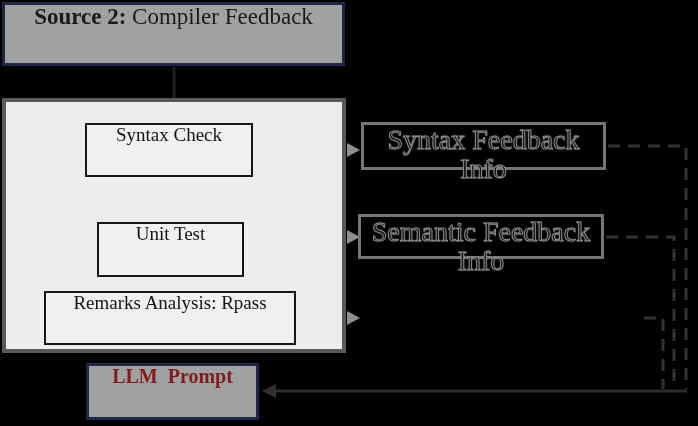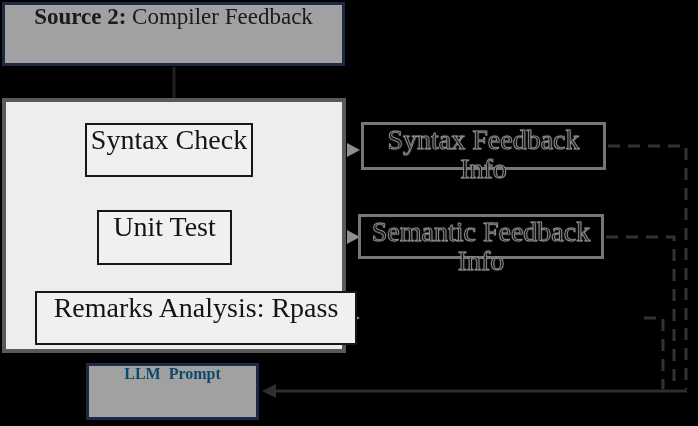--- a/index.html
+++ b/index.html
@@ -20,40 +20,40 @@
   }
   .src .bold{font-weight:bold;}
   
   .panel{
     left:2px;top:98px;width:344px;height:255px;
     background:#ededed;border:4px solid #595959;
   }
   
   .flowbox{
     background:#f0f0f0;border:2px solid #161616;
-    color:#141414;font-size:28px;
+    color:#141414;font-size:19px;
   }
   .syntax{left:85px;top:123px;width:168px;height:54px;}
-  .unit{left:97px;top:210px;width:135px;height:55px;font-family:Liberation Serif, serif;}
-  .remarks{left:35px;top:291px;width:322px;height:54px;}
+  .unit{left:97px;top:222px;width:147px;height:55px;font-family:Liberation Serif, serif;}
+  .remarks{left:44px;top:291px;width:252px;height:54px;}
   
   .infobox{
     background:transparent;border:3px solid #767676;
     color:#141414;font-size:28px;
     -webkit-text-stroke:0.9px #8f8f8f;
     text-shadow:0 0 2px rgba(145,145,145,.85);
   }
   .info1{left:361px;top:122px;width:245px;height:48px;}
   .info2{left:358px;top:214px;width:246px;height:45px;}
   .info3{left:360px;top:293px;width:282px;height:49px;}
   
   .llm{
     left:86px;top:363px;width:173px;height:57px;
     background:#a1a1a1;border:3px solid #1e2746;
-    color:#0c4a6e;font-size:16px;font-weight:bold;white-space:pre;
+    color:#7f1d1d;font-size:20px;font-weight:bold;white-space:pre;
   }
   .wires{position:absolute;left:0;top:0;pointer-events:none;}
 </style>
 </head>
 <body>
 
 <div class="stage">
 
   <svg class="wires" width="698" height="426" viewBox="0 0 698 426">
 

